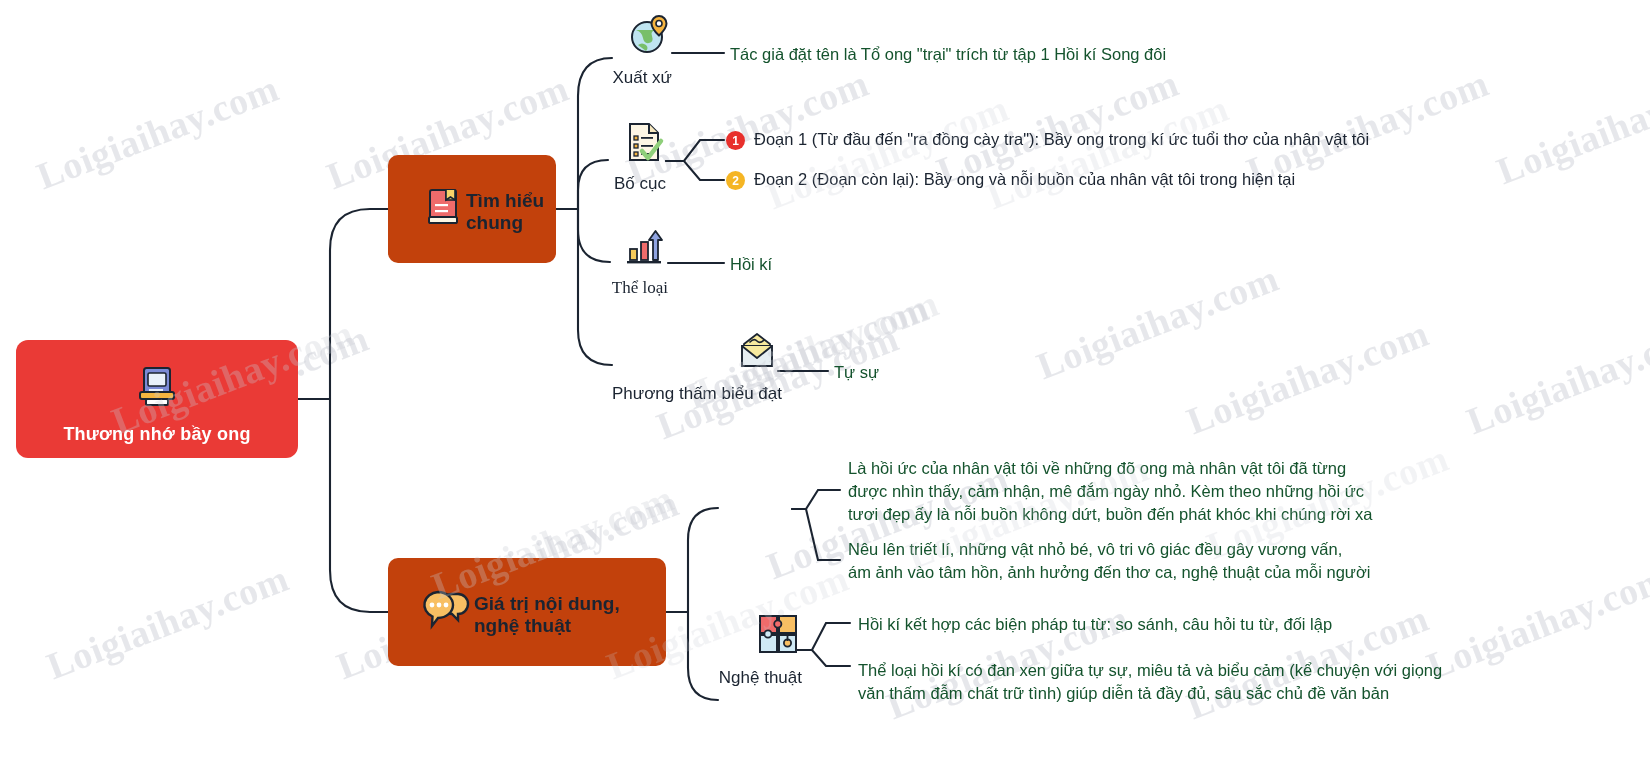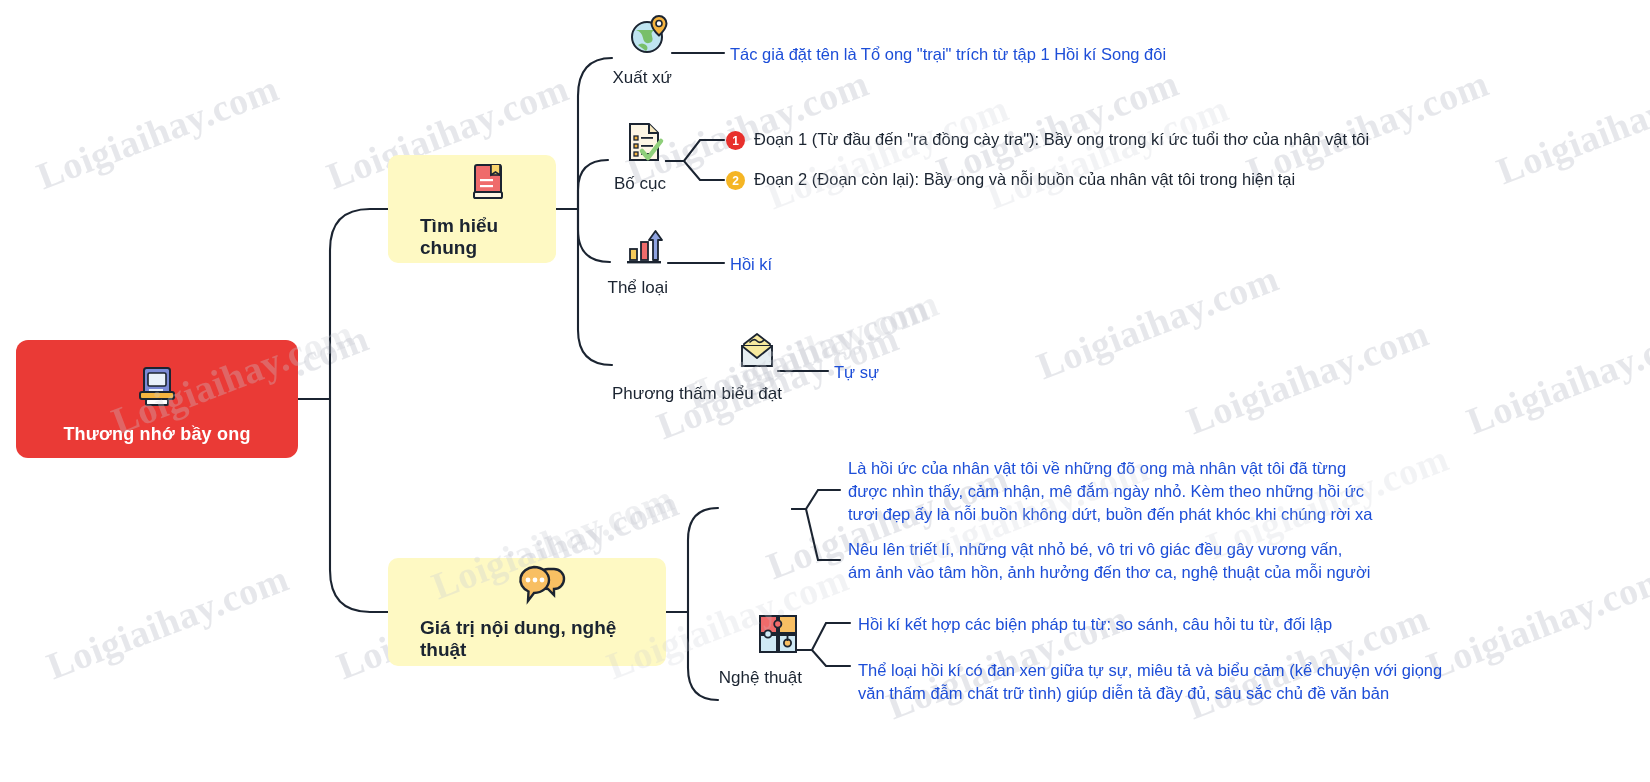--- a/index.html
+++ b/index.html
@@ -38,36 +38,36 @@
     left:16px;top:340px;width:282px;height:118px;
     background:#ea3a36;border-radius:12px;
     display:flex;flex-direction:column;align-items:center;justify-content:center;
     box-sizing:border-box;padding-top:6px;
   }
   .root .label{
     color:#ffffff;font-size:18px;font-weight:700;margin-top:8px;letter-spacing:.2px;
   }
 
   .branch{
-    background:#fef9c3;border-radius:10px;
-    display:flex;flex-direction:column;align-items:center;justify-content:center;
+    background:#c2410c;border-radius:10px;
+    display:flex;flex-direction:row;align-items:center;justify-content:center;
     box-sizing:border-box;
     padding-left:32px;
   }
   .branch .label{font-size:19px;font-weight:700;color:#1b2431;margin-top:6px;}
 
   .b1{left:388px;top:155px;width:168px;height:108px;}
   .b2{left:388px;top:558px;width:278px;height:108px;}
 
   
   .leaf{position:absolute;display:flex;flex-direction:column;align-items:flex-end;}
   .leaf .cap{font-size:17px;color:#1b2431;margin-top:6px;white-space:nowrap;}
 
   
-  .detail{position:absolute;font-size:16.5px;line-height:23px;color:#1d4ed8;white-space:pre-line;}
+  .detail{position:absolute;font-size:16.5px;line-height:23px;color:#14532d;white-space:pre-line;}
   .detail.nowrap{white-space:nowrap;}
 
   .numrow{position:absolute;display:flex;align-items:flex-start;gap:9px;}
   .num{
     width:19px;height:19px;border-radius:50%;
     display:flex;align-items:center;justify-content:center;
     color:#fff;font-size:12px;font-weight:700;flex:0 0 auto;margin-top:2px;
   }
   .num.red{background:#e8302c;}
   .num.yellow{background:#f5b524;}
@@ -195,21 +195,21 @@
   </div>
   <div class="numrow" style="left:726px;top:129px;">
     <span class="num red">1</span>
     <span class="txt">Đoạn 1 (Từ đầu đến "ra đồng cày tra"): Bầy ong trong kí ức tuổi thơ của nhân vật tôi</span>
   </div>
   <div class="numrow" style="left:726px;top:169px;">
     <span class="num yellow">2</span>
     <span class="txt">Đoạn 2 (Đoạn còn lại): Bầy ong và nỗi buồn của nhân vật tôi trong hiện tại</span>
   </div>
 
-  <div class="leaf" style="left:610px;top:228px;width:58px;">
+  <div class="leaf" style="left:610px;top:228px;width:58px;font-family:Liberation Serif, serif;">
     <span class="icon">
       <svg width="46" height="40" viewBox="0 0 46 40">
         <rect x="8" y="21" width="7" height="11" fill="#f5c95a" stroke="#1b2431" stroke-width="1.8"></rect>
         <rect x="19" y="14" width="7" height="18" fill="#ef6b6b" stroke="#1b2431" stroke-width="1.8"></rect>
         <path d="M31 32 V12 h-4 l6.5 -9 l6.5 9 h-4 v20 z" fill="#8fa3e0" stroke="#1b2431" stroke-width="1.8" stroke-linejoin="round"></path>
         <rect x="5" y="33" width="34" height="2.4" fill="#1b2431"></rect>
       </svg>
     </span>
     <span class="cap">Thể loại</span>
   </div>

